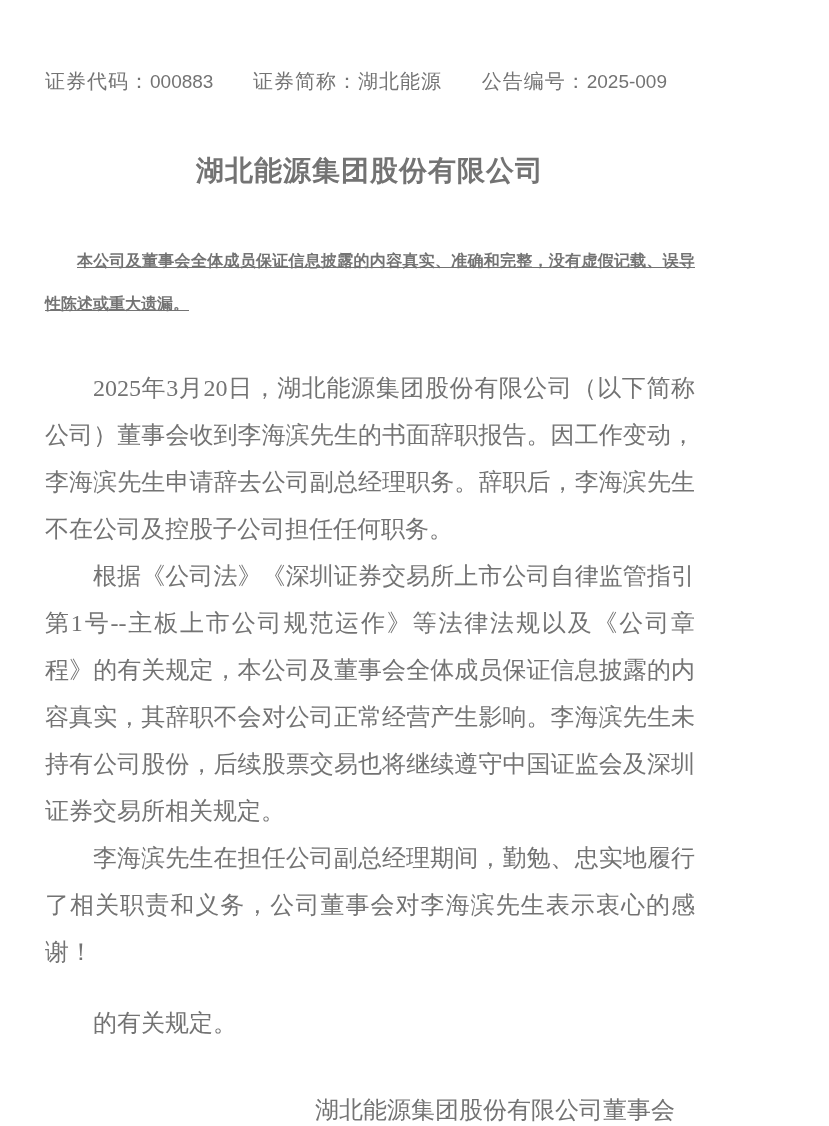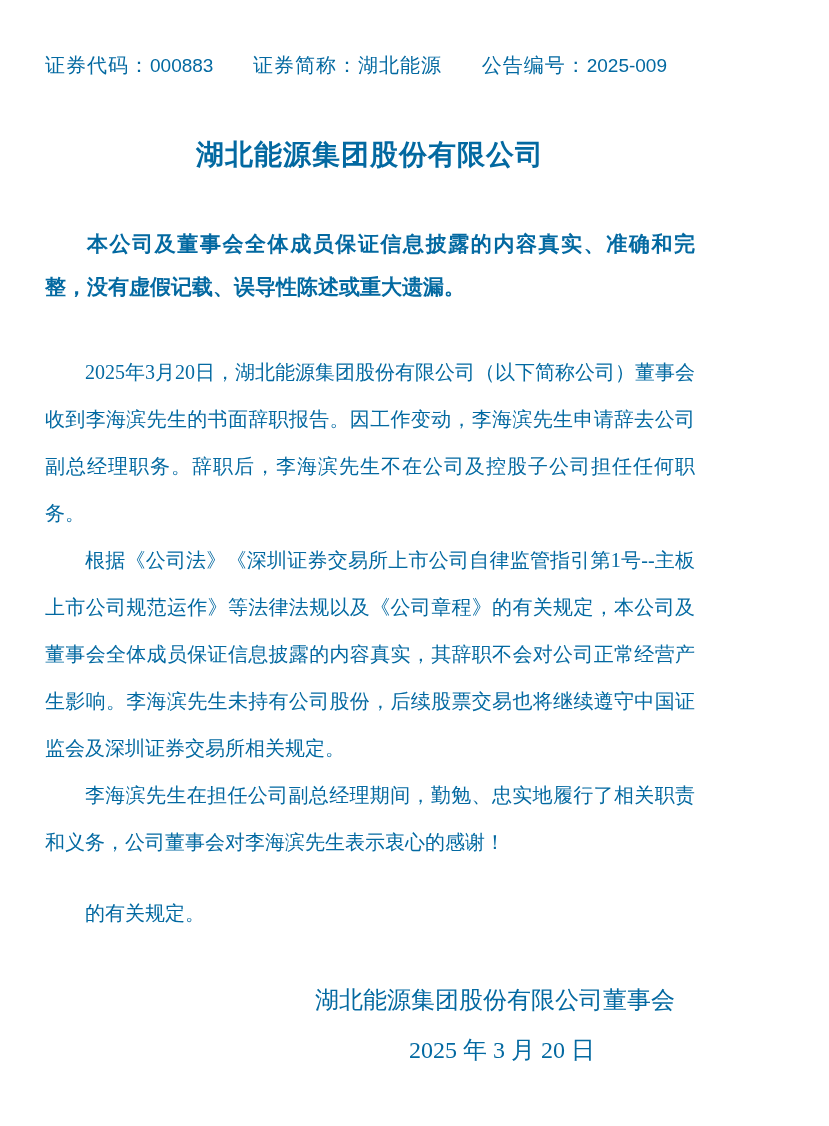--- a/index.html
+++ b/index.html
@@ -1,23 +1,23 @@
 <!DOCTYPE html>
 <html><head>
 <meta charset="utf-8">
 <style>
   * { margin: 0; padding: 0; box-sizing: border-box; }
   html, body { background: #ffffff; }
   .page {
     width: 739px;
     height: 1126px;
     background: #ffffff;
-    color: #0369a1;
+    color: #737373;
     font-family: "Liberation Serif", "DejaVu Serif", serif;
-    padding: 52px 44px 0 45px;
+    padding: 68px 44px 0 45px;
     overflow: hidden;
     position: relative;
   }
   .doc-header {
     display: flex;
     justify-content: space-between;
     align-items: baseline;
     font-size: 20px;
     line-height: 26px;
     padding-right: 28px;
@@ -33,29 +33,30 @@
     margin-top: 53px;
     text-align: center;
     font-family: "Liberation Sans", "DejaVu Sans", sans-serif;
     font-weight: bold;
     font-size: 28px;
     line-height: 46px;
     letter-spacing: 1px;
   }
   .statement {
     margin-top: 45px;
-    font-size: 21px;
+    font-size: 16px;
     line-height: 43px;
     font-weight: bold;
     text-indent: 2em;
     text-align: justify;
+    text-decoration: underline;
   }
   .body-text {
     margin-top: 40px;
-    font-size: 20px;
+    font-size: 24px;
     line-height: 47px;
   }
   .body-text p {
     text-indent: 2em;
     text-align: justify;
   }
   .closing {
     margin-top: 24px;
   }
   .signature-block {

